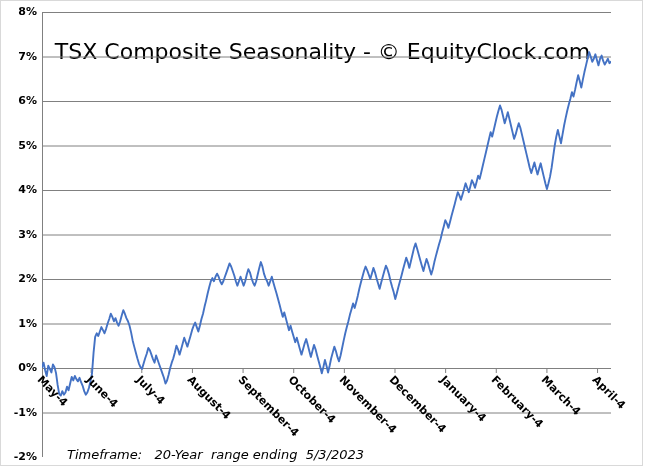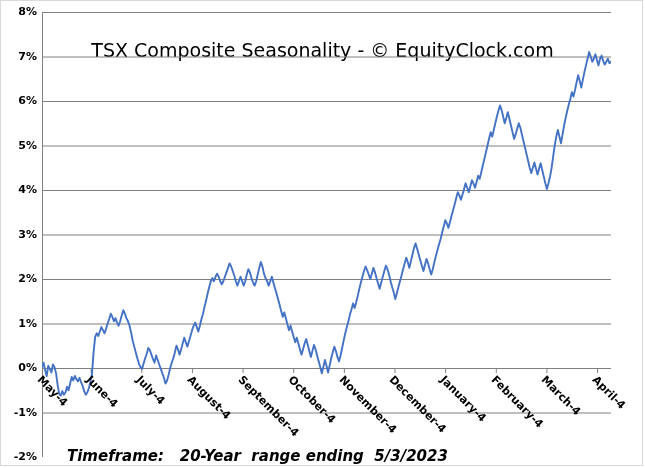--- a/index.html
+++ b/index.html
@@ -47,31 +47,31 @@
     white-space:nowrap;
     transform-origin:left top;
     transform:rotate(45deg);
     line-height:11px;
   }
   #x-axis-labels{position:absolute;left:0;top:0;width:645px;height:468px;}
   #chart-title{
     position:absolute;
     left:0;top:38px;width:643px;
     text-align:center;
-    font-size:19px;
+    font-size:22px;
     color:#000000;
     font-family:"DejaVu Sans", sans-serif;
     white-space:nowrap;
   }
   #footnote{
     position:absolute;
     left:66px;top:446px;
-    font-size:15px;
+    font-size:13px;
     font-style:italic;
-    font-weight:bold;
+    font-weight:normal;
     color:#000000;
     font-family:"DejaVu Sans", sans-serif;
     white-space:pre;
   }
 </style>
 </head>
 <body>
 
 <div id="chart-frame">
 

